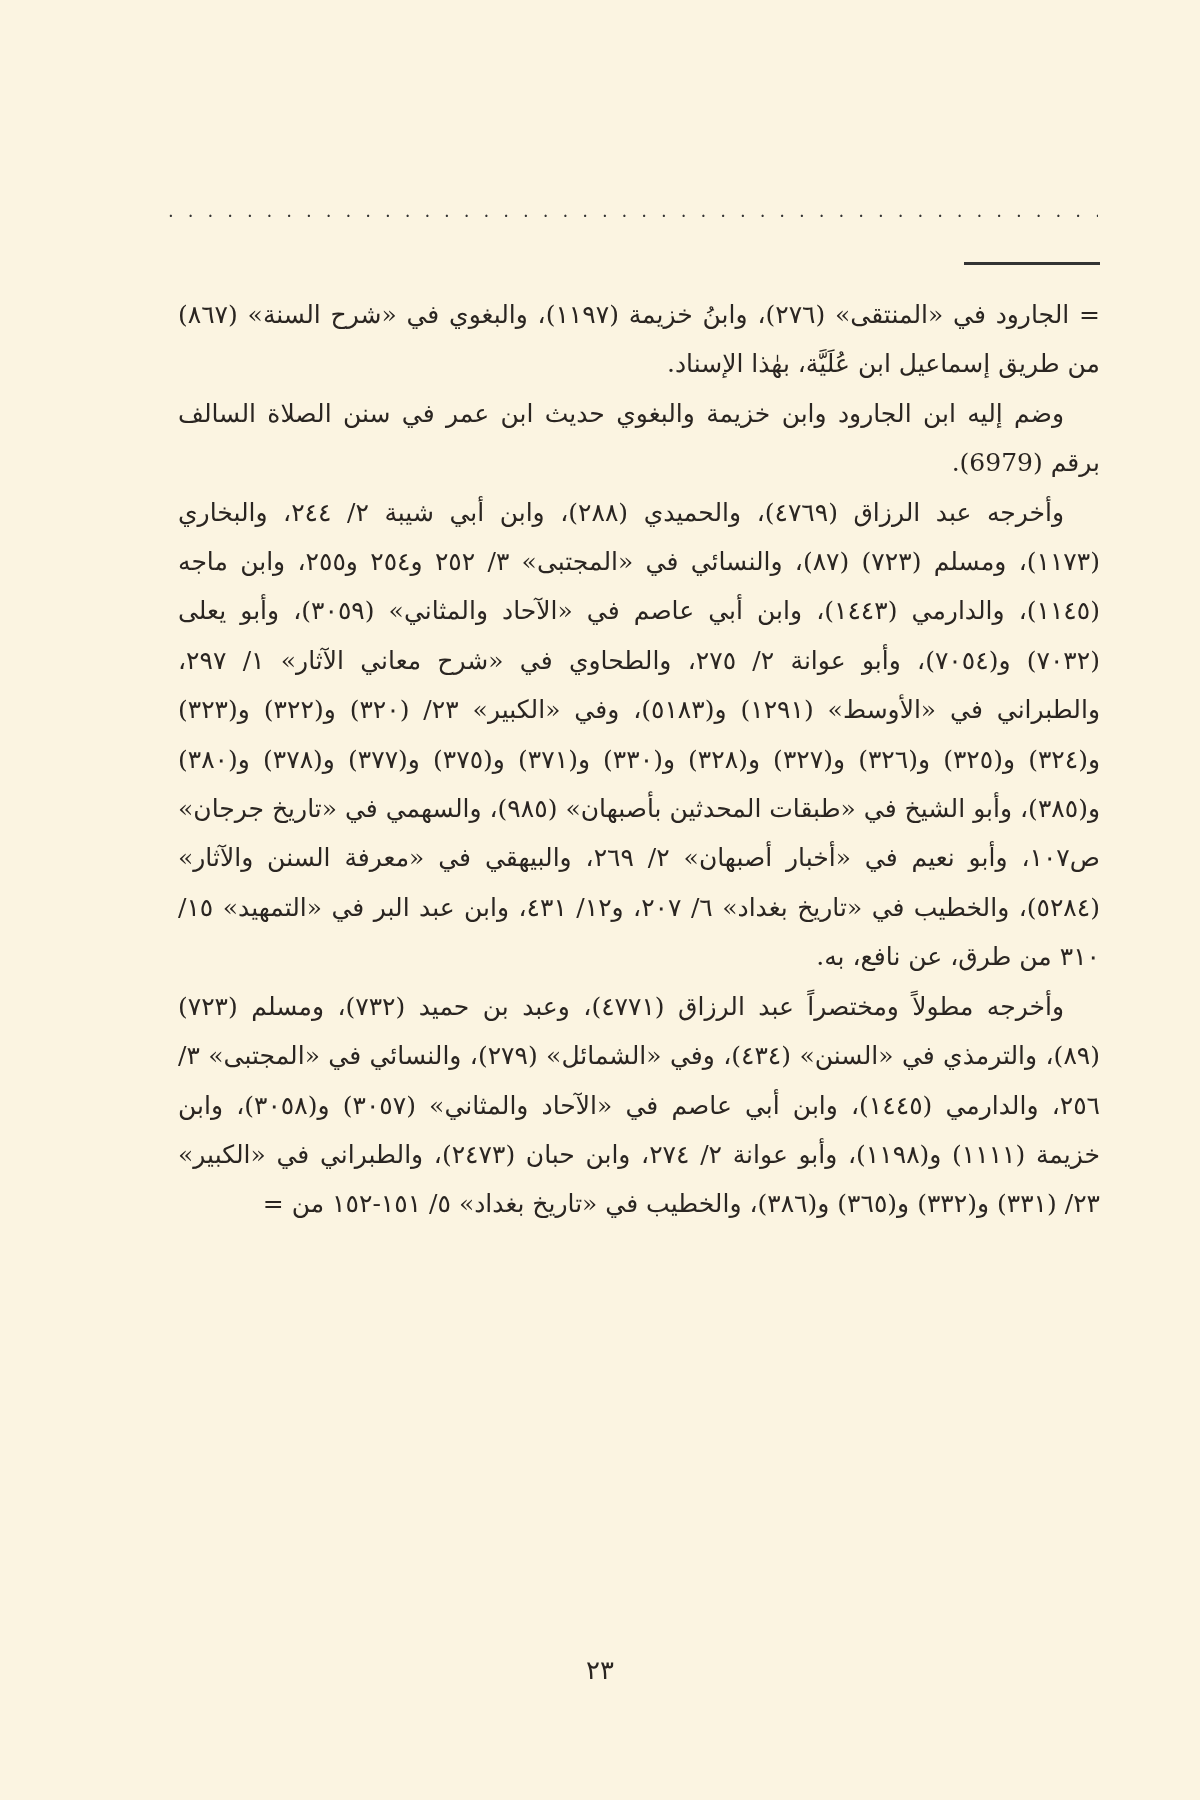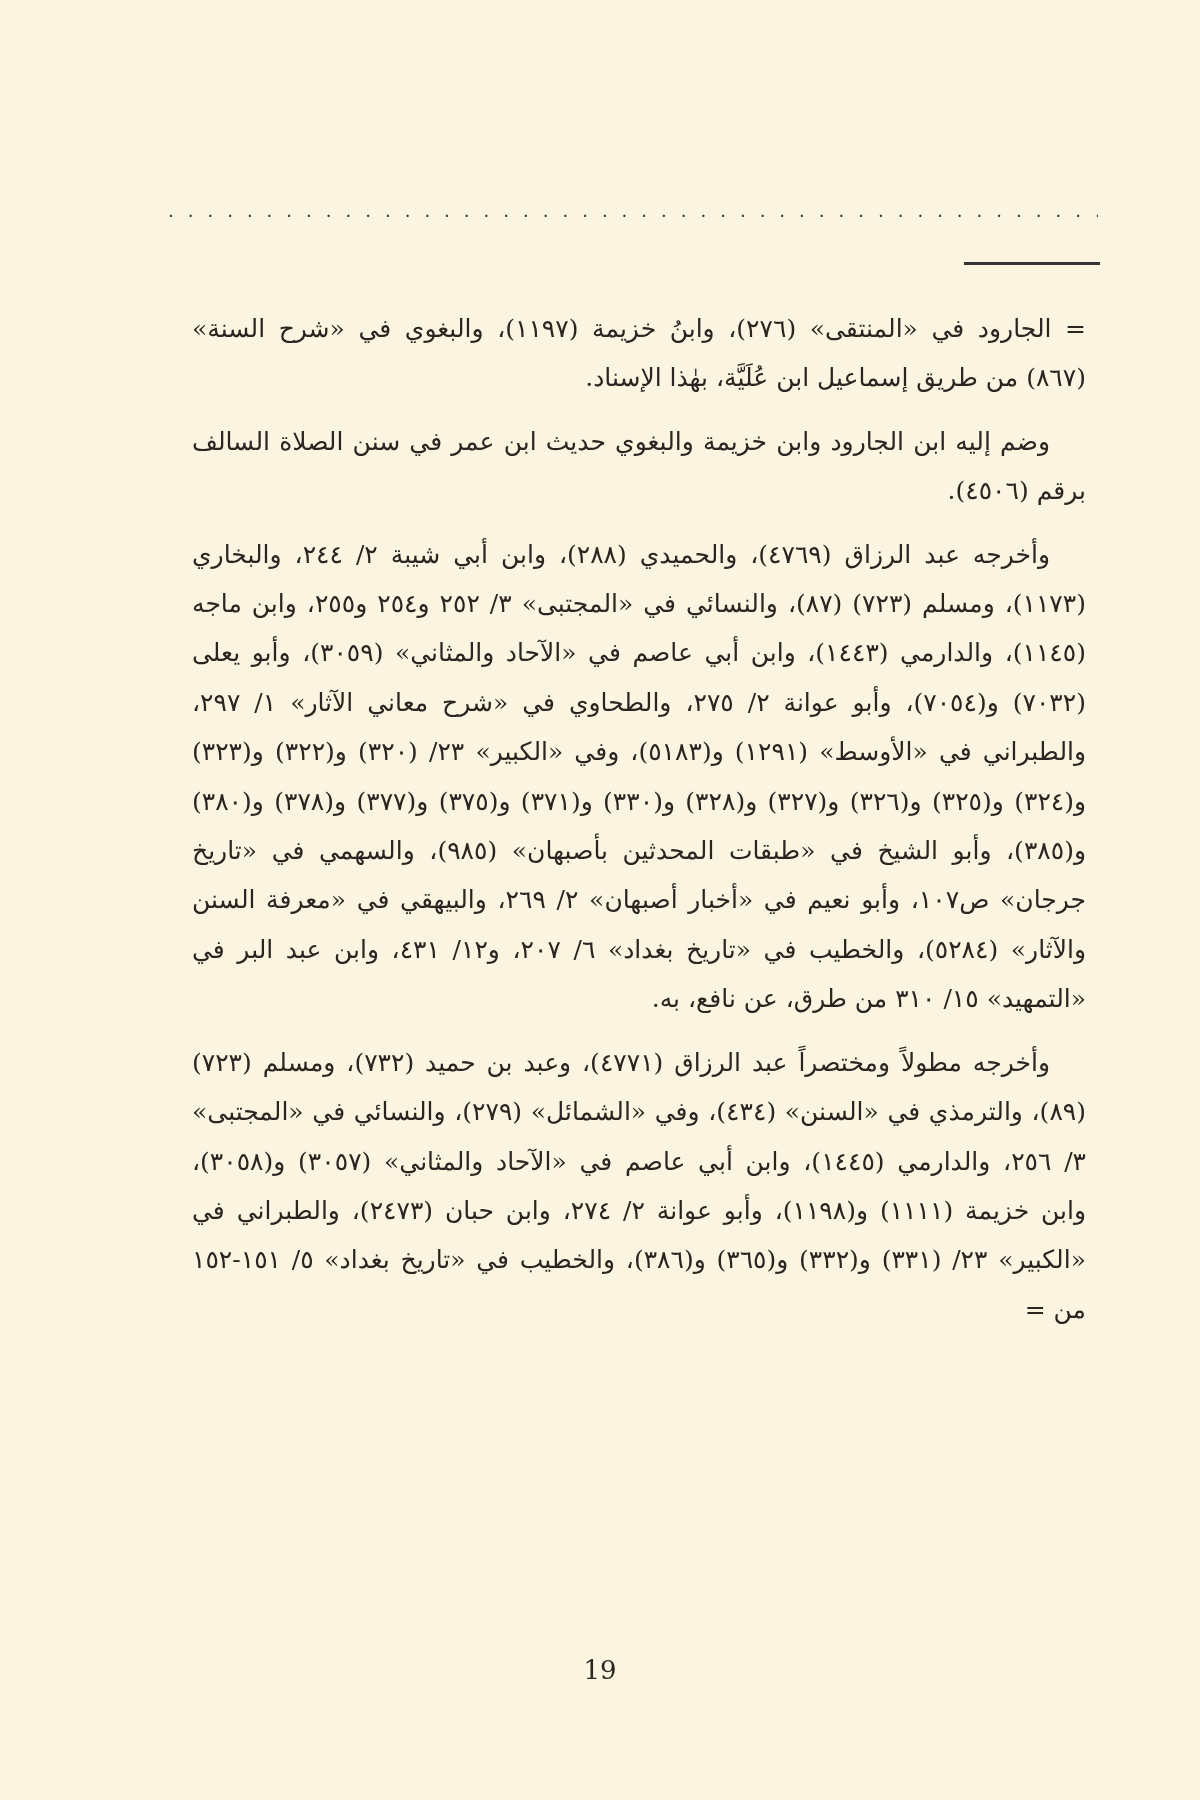--- a/index.html
+++ b/index.html
@@ -15,34 +15,34 @@
       direction: ltr; letter-spacing: 14px; font-size: 18px; color: #333; white-space: nowrap; overflow: hidden;
     }
     .rule {
       position: absolute; top: 262px; right: 100px; width: 136px; height: 3px; background: #333;
     }
     .body {
       position: absolute; top: 290px; left: 178px; right: 100px;
       direction: rtl; text-align: justify; text-align-last: right;
       font-size: 25px; line-height: 49.4px;
     }
-    .para { margin: 14px; }
+    .para { margin: 0; }
     .para.indent { text-indent: 36px; }
     .folio {
       position: absolute; top: 1655px; left: 0; right: 0; text-align: center; font-size: 26px;
     }
   </style>
 </head>
 <body>
 
 <div class="page">
   <div class="dots">........................................................</div>
   <div class="rule"></div>
 
   <div class="body">
     <p class="para">= الجارود في «المنتقى» (٢٧٦)، وابنُ خزيمة (١١٩٧)، والبغوي في «شرح السنة» (٨٦٧) من طريق إسماعيل ابن عُلَيَّة، بهٰذا الإسناد.</p>
-    <p class="para indent">وضم إليه ابن الجارود وابن خزيمة والبغوي حديث ابن عمر في سنن الصلاة السالف برقم (٤٥٠٦).</p>
+    <p class="para indent">وضم إليه ابن الجارود وابن خزيمة والبغوي حديث ابن عمر في سنن الصلاة السالف برقم (6979).</p>
     <p class="para indent">وأخرجه عبد الرزاق (٤٧٦٩)، والحميدي (٢٨٨)، وابن أبي شيبة ٢/ ٢٤٤، والبخاري (١١٧٣)، ومسلم (٧٢٣) (٨٧)، والنسائي في «المجتبى» ٣/ ٢٥٢ و٢٥٤ و٢٥٥، وابن ماجه (١١٤٥)، والدارمي (١٤٤٣)، وابن أبي عاصم في «الآحاد والمثاني» (٣٠٥٩)، وأبو يعلى (٧٠٣٢) و(٧٠٥٤)، وأبو عوانة ٢/ ٢٧٥، والطحاوي في «شرح معاني الآثار» ١/ ٢٩٧، والطبراني في «الأوسط» (١٢٩١) و(٥١٨٣)، وفي «الكبير» ٢٣/ (٣٢٠) و(٣٢٢) و(٣٢٣) و(٣٢٤) و(٣٢٥) و(٣٢٦) و(٣٢٧) و(٣٢٨) و(٣٣٠) و(٣٧١) و(٣٧٥) و(٣٧٧) و(٣٧٨) و(٣٨٠) و(٣٨٥)، وأبو الشيخ في «طبقات المحدثين بأصبهان» (٩٨٥)، والسهمي في «تاريخ جرجان» ص١٠٧، وأبو نعيم في «أخبار أصبهان» ٢/ ٢٦٩، والبيهقي في «معرفة السنن والآثار» (٥٢٨٤)، والخطيب في «تاريخ بغداد» ٦/ ٢٠٧، و١٢/ ٤٣١، وابن عبد البر في «التمهيد» ١٥/ ٣١٠ من طرق، عن نافع، به.</p>
     <p class="para indent">وأخرجه مطولاً ومختصراً عبد الرزاق (٤٧٧١)، وعبد بن حميد (٧٣٢)، ومسلم (٧٢٣) (٨٩)، والترمذي في «السنن» (٤٣٤)، وفي «الشمائل» (٢٧٩)، والنسائي في «المجتبى» ٣/ ٢٥٦، والدارمي (١٤٤٥)، وابن أبي عاصم في «الآحاد والمثاني» (٣٠٥٧) و(٣٠٥٨)، وابن خزيمة (١١١١) و(١١٩٨)، وأبو عوانة ٢/ ٢٧٤، وابن حبان (٢٤٧٣)، والطبراني في «الكبير» ٢٣/ (٣٣١) و(٣٣٢) و(٣٦٥) و(٣٨٦)، والخطيب في «تاريخ بغداد» ٥/ ١٥١-١٥٢ من =</p>
   </div>
 
-  <div class="folio">19</div>
+  <div class="folio">٢٣</div>
 </div>
 
 </body></html>

